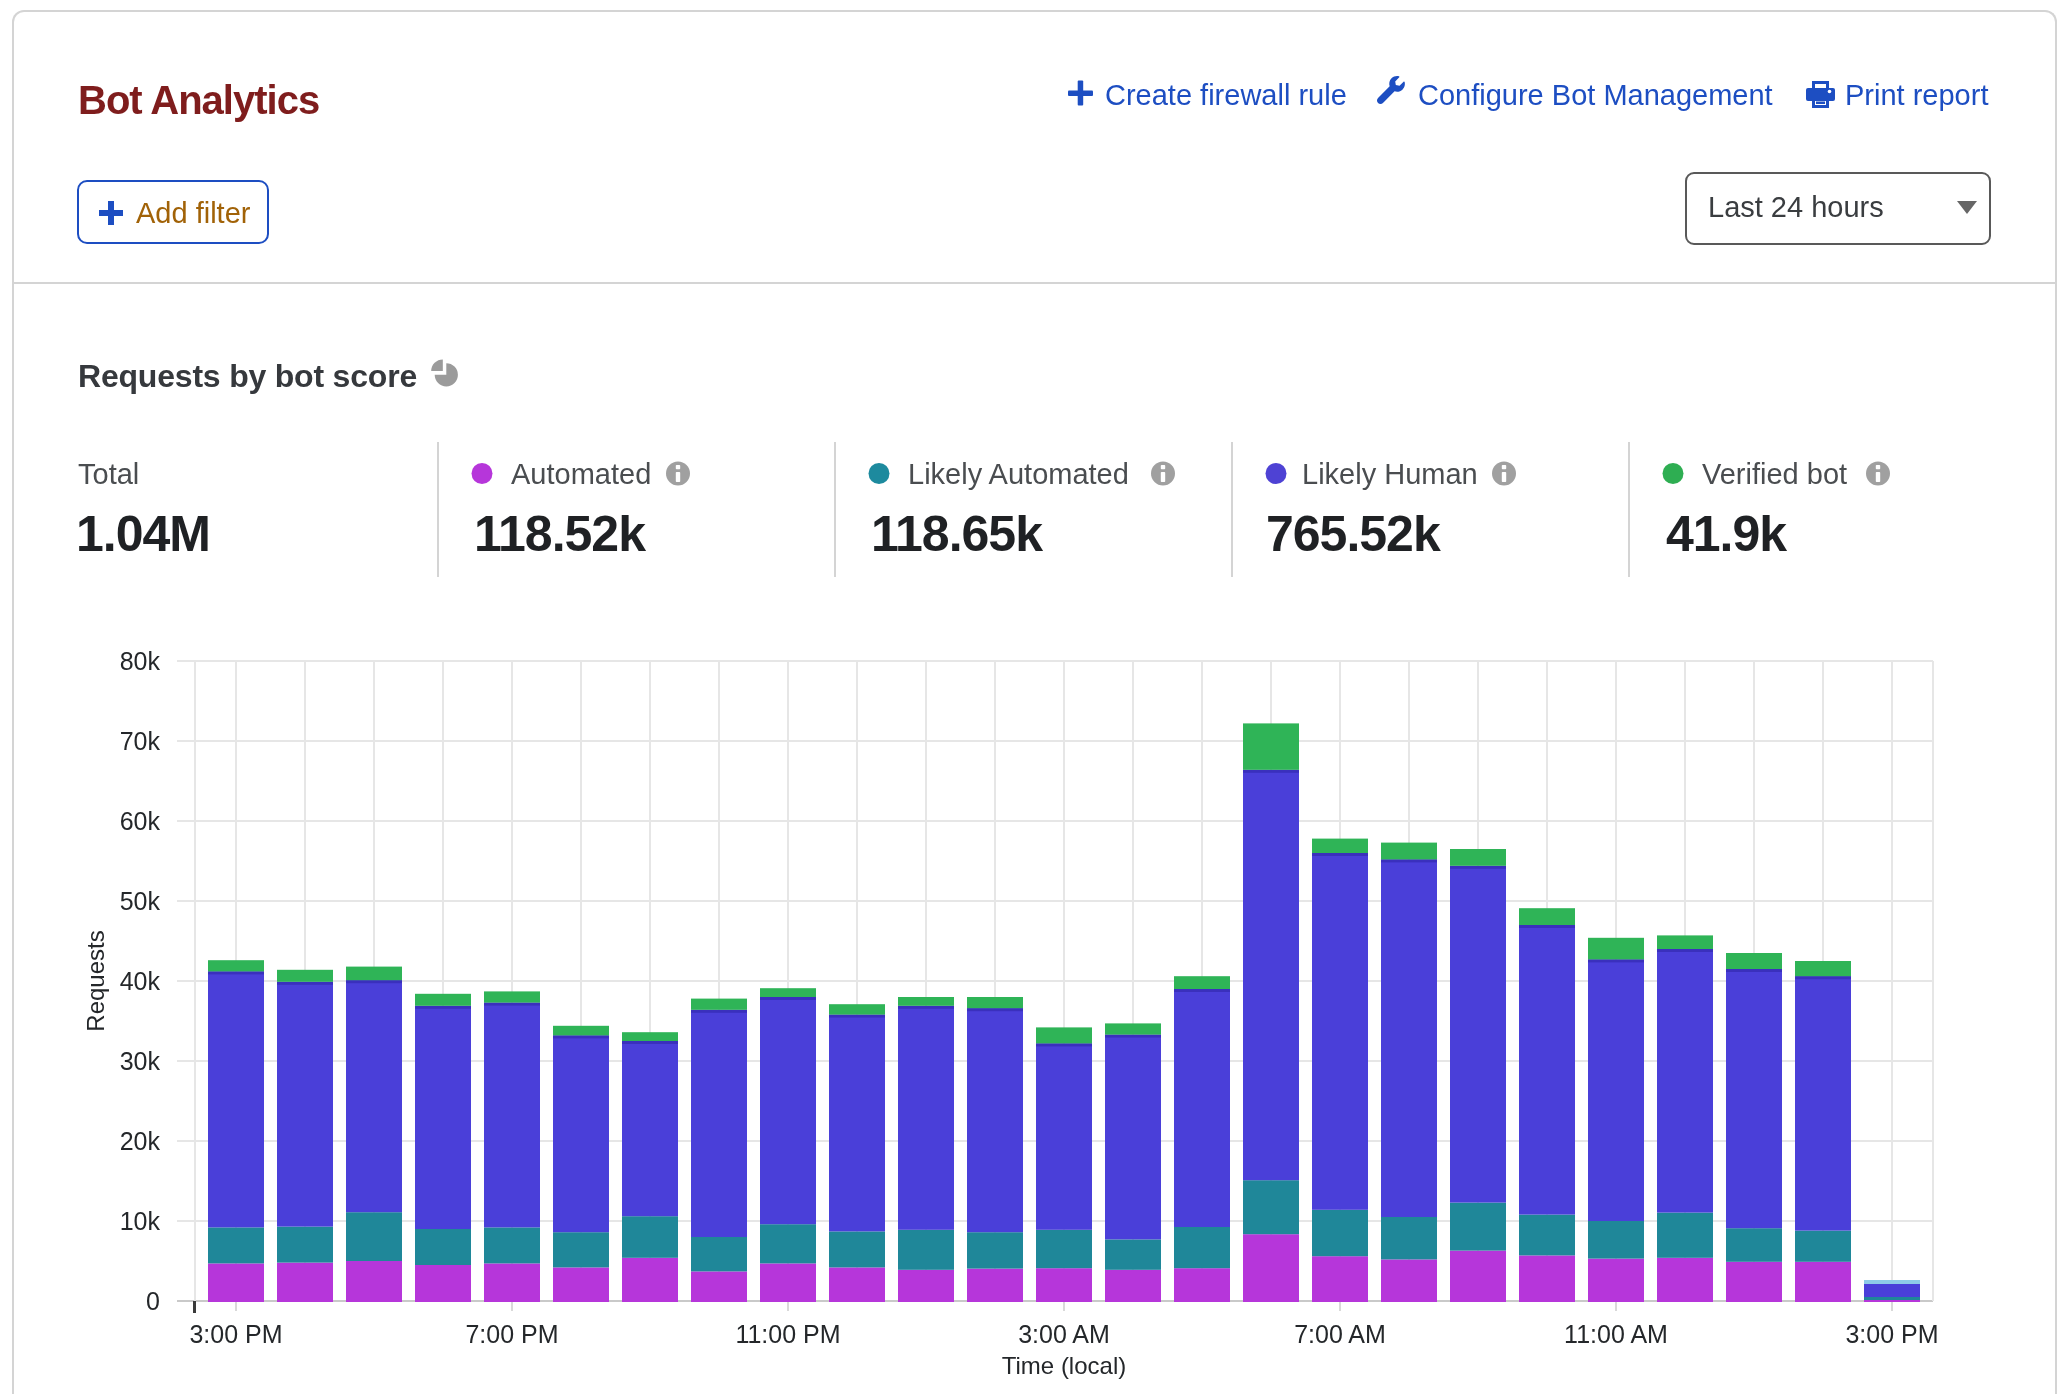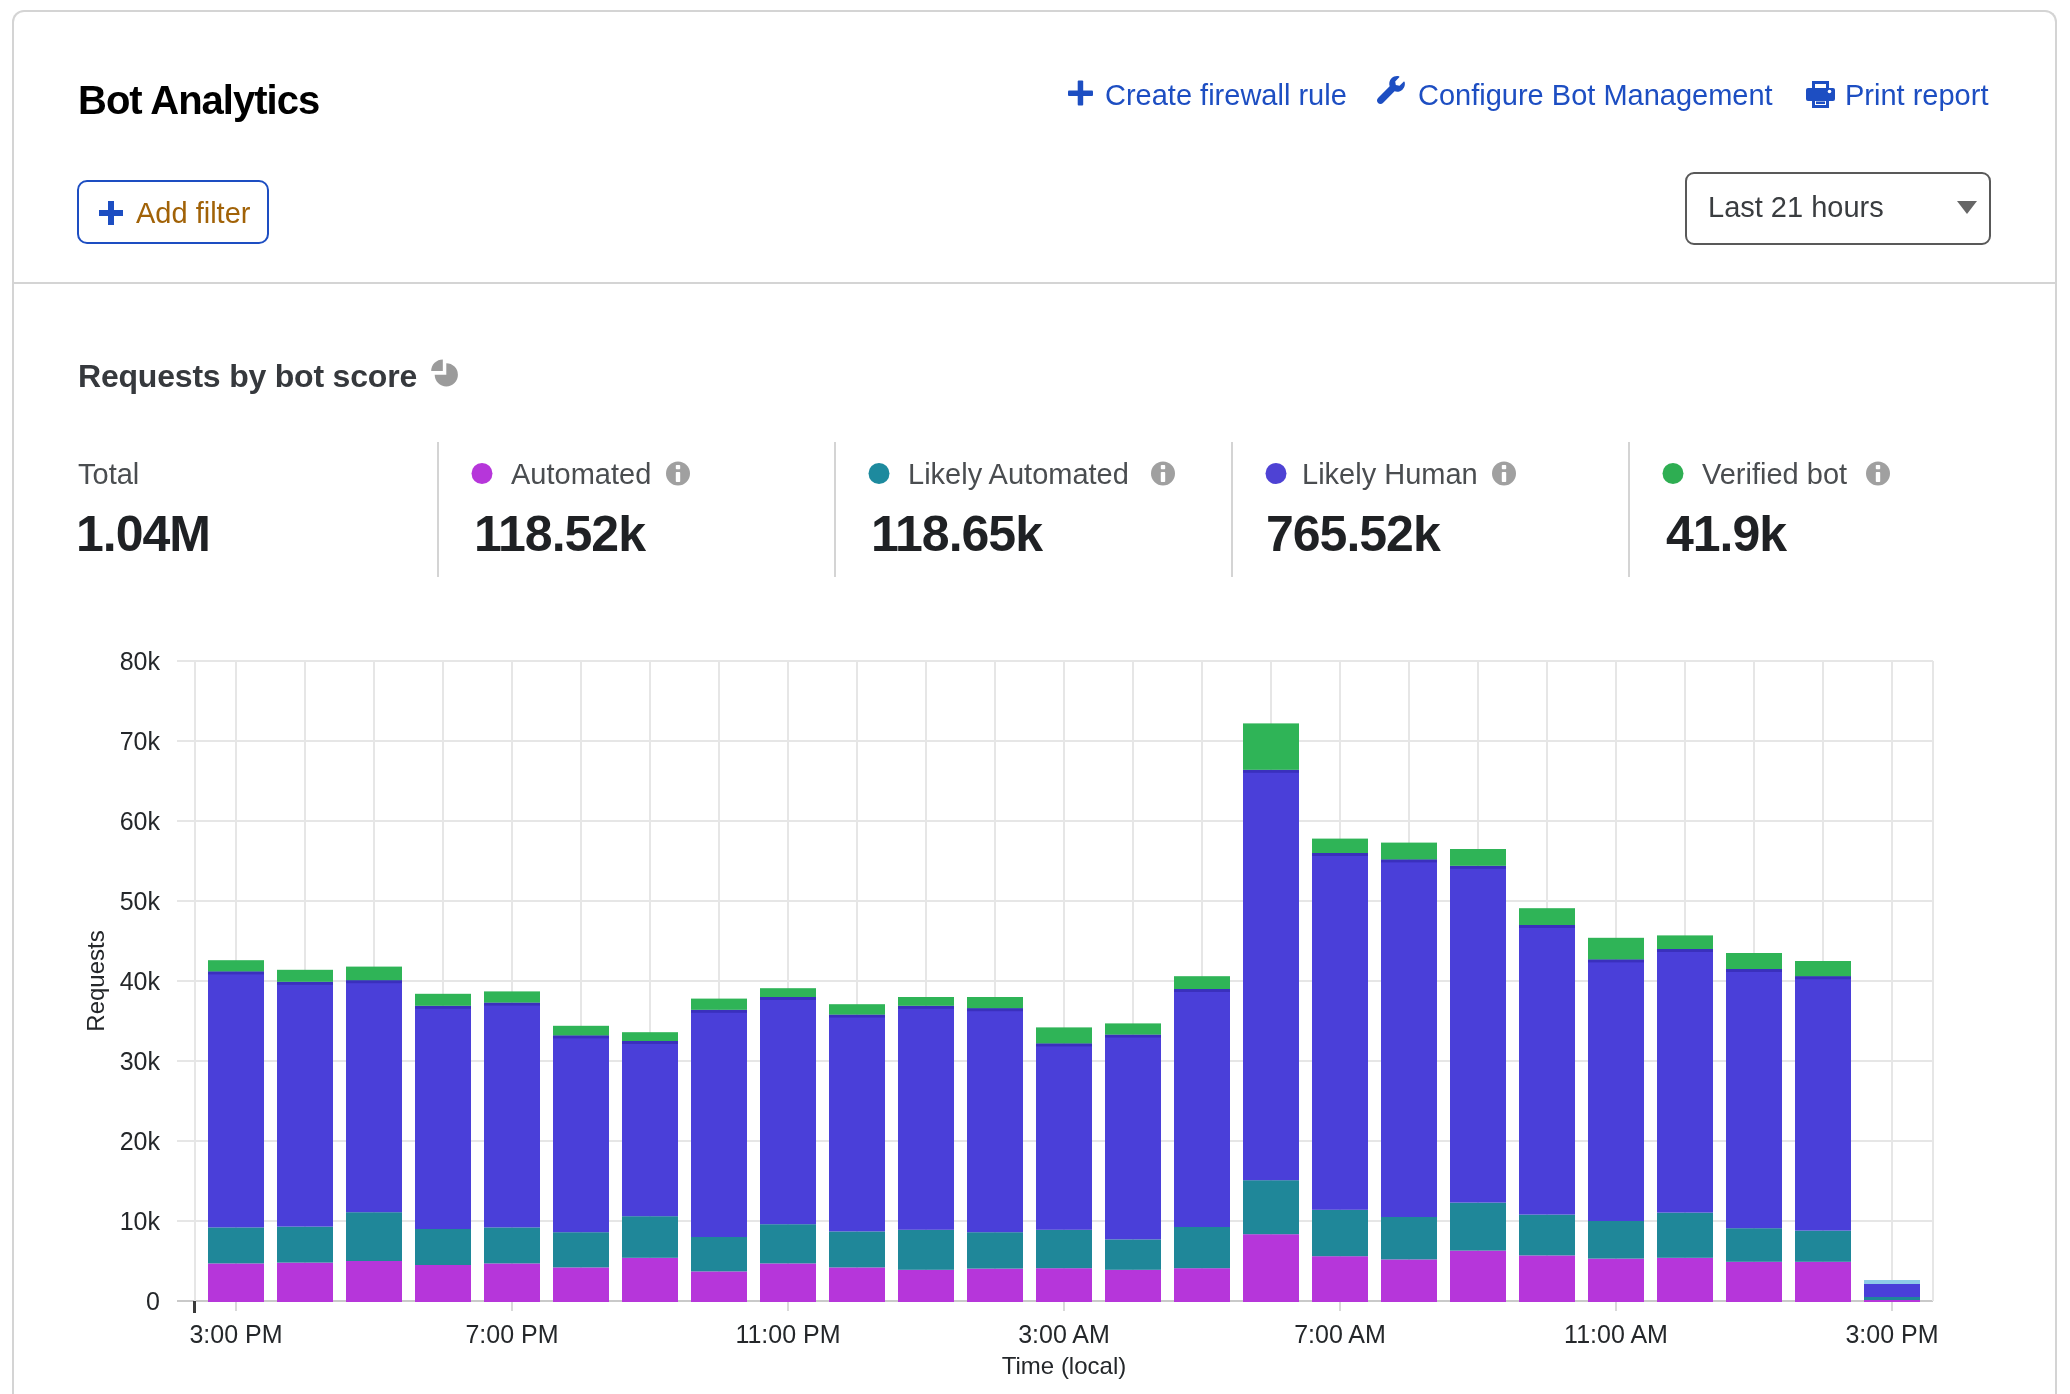--- a/index.html
+++ b/index.html
@@ -7,21 +7,21 @@
   body{font-family:"Liberation Sans", sans-serif; width:2070px; height:1394px; position:relative; overflow:hidden;}
   .abs{position:absolute;}
 </style>
 </head>
 <body>
 
   <div class="abs" style="left:12px; top:10px; width:2045px; height:1384px; border:2px solid #d4d4d4; border-bottom:none; border-radius:12px 12px 0 0; background:#fff;"></div>
 
   <div class="abs" style="left:13px; top:282px; width:2043px; height:2px; background:#d4d4d4;"></div>
 
-  <div class="abs" style="left:78px; top:80px; font-size:40px; line-height:40px; font-weight:700; color:#000000; letter-spacing:-1px;">Bot Analytics</div>
+  <div class="abs" style="left:78px; top:80px; font-size:40px; line-height:40px; font-weight:700; color:#7f1d1d; letter-spacing:-1px;">Bot Analytics</div>
 
   <svg class="abs" style="left:0; top:0;" width="2070" height="300">
     <g fill="#1d4ec2">
 
       <rect x="1068" y="90.5" width="25" height="5.5" rx="1"></rect>
       <rect x="1077.7" y="80.5" width="5.5" height="25" rx="1"></rect>
 
       <g transform="translate(1377,76) scale(0.0545)">
         <path d="M507.73 109.1c-2.24-9.03-13.54-12.09-20.12-5.51l-74.36 74.36-67.88-11.31-11.31-67.88 74.36-74.36c6.62-6.62 3.43-17.9-5.66-20.16-47.38-11.74-99.55.91-136.58 37.93-39.64 39.64-50.55 97.1-34.05 147.2L18.74 402.76c-24.99 24.99-24.99 65.51 0 90.5 24.99 24.99 65.51 24.99 90.5 0l213.21-213.21c50.12 16.71 107.47 5.68 147.37-34.22 37.07-37.07 49.7-89.32 37.91-136.73z"></path>
       </g>
@@ -42,21 +42,21 @@
   </svg>
 
   <div class="abs" style="left:77px; top:180px; width:192px; height:64px; border:2px solid #1d4ec2; border-radius:10px;"></div>
   <svg class="abs" style="left:98px; top:199px;" width="28" height="28">
     <rect x="1" y="11" width="24" height="6" fill="#1d4ec2"></rect>
     <rect x="10" y="2" width="6" height="24" fill="#1d4ec2"></rect>
   </svg>
   <div class="abs" style="left:136px; top:199px; font-size:29px; line-height:29px; color:#a16207;">Add filter</div>
 
   <div class="abs" style="left:1685px; top:172px; width:306px; height:73px; border:2px solid #595959; border-radius:9px;"></div>
-  <div class="abs" style="left:1708px; top:193px; font-size:29px; line-height:29px; color:#3a3d40;">Last 21 hours</div>
+  <div class="abs" style="left:1708px; top:193px; font-size:29px; line-height:29px; color:#3a3d40;">Last 24 hours</div>
   <div class="abs" style="left:1957px; top:201px; width:0; height:0; border-left:10px solid transparent; border-right:10px solid transparent; border-top:13px solid #666;"></div>
 
   <div class="abs" style="left:78px; top:360px; font-size:32px; line-height:32px; font-weight:700; color:#36393d; letter-spacing:-0.2px;text-align:center;">Requests by bot score</div>
   <svg class="abs" style="left:429px; top:360px;" width="32" height="32" overflow="visible">
     <path d="M17.3 3.2 A 11.6 11.6 0 1 1 5.7 14.8 L17.3 14.8 Z" fill="#9b9b9b"></path>
     <path d="M2.2 11 A 11.6 11.6 0 0 1 13.8 -0.6 L13.8 11 Z" fill="#9b9b9b"></path>
   </svg>
 
   <div class="abs" style="left:437px; top:442px; width:2px; height:135px; background:#d4d4d4;"></div>
   <div class="abs" style="left:834px; top:442px; width:2px; height:135px; background:#d4d4d4;"></div>

